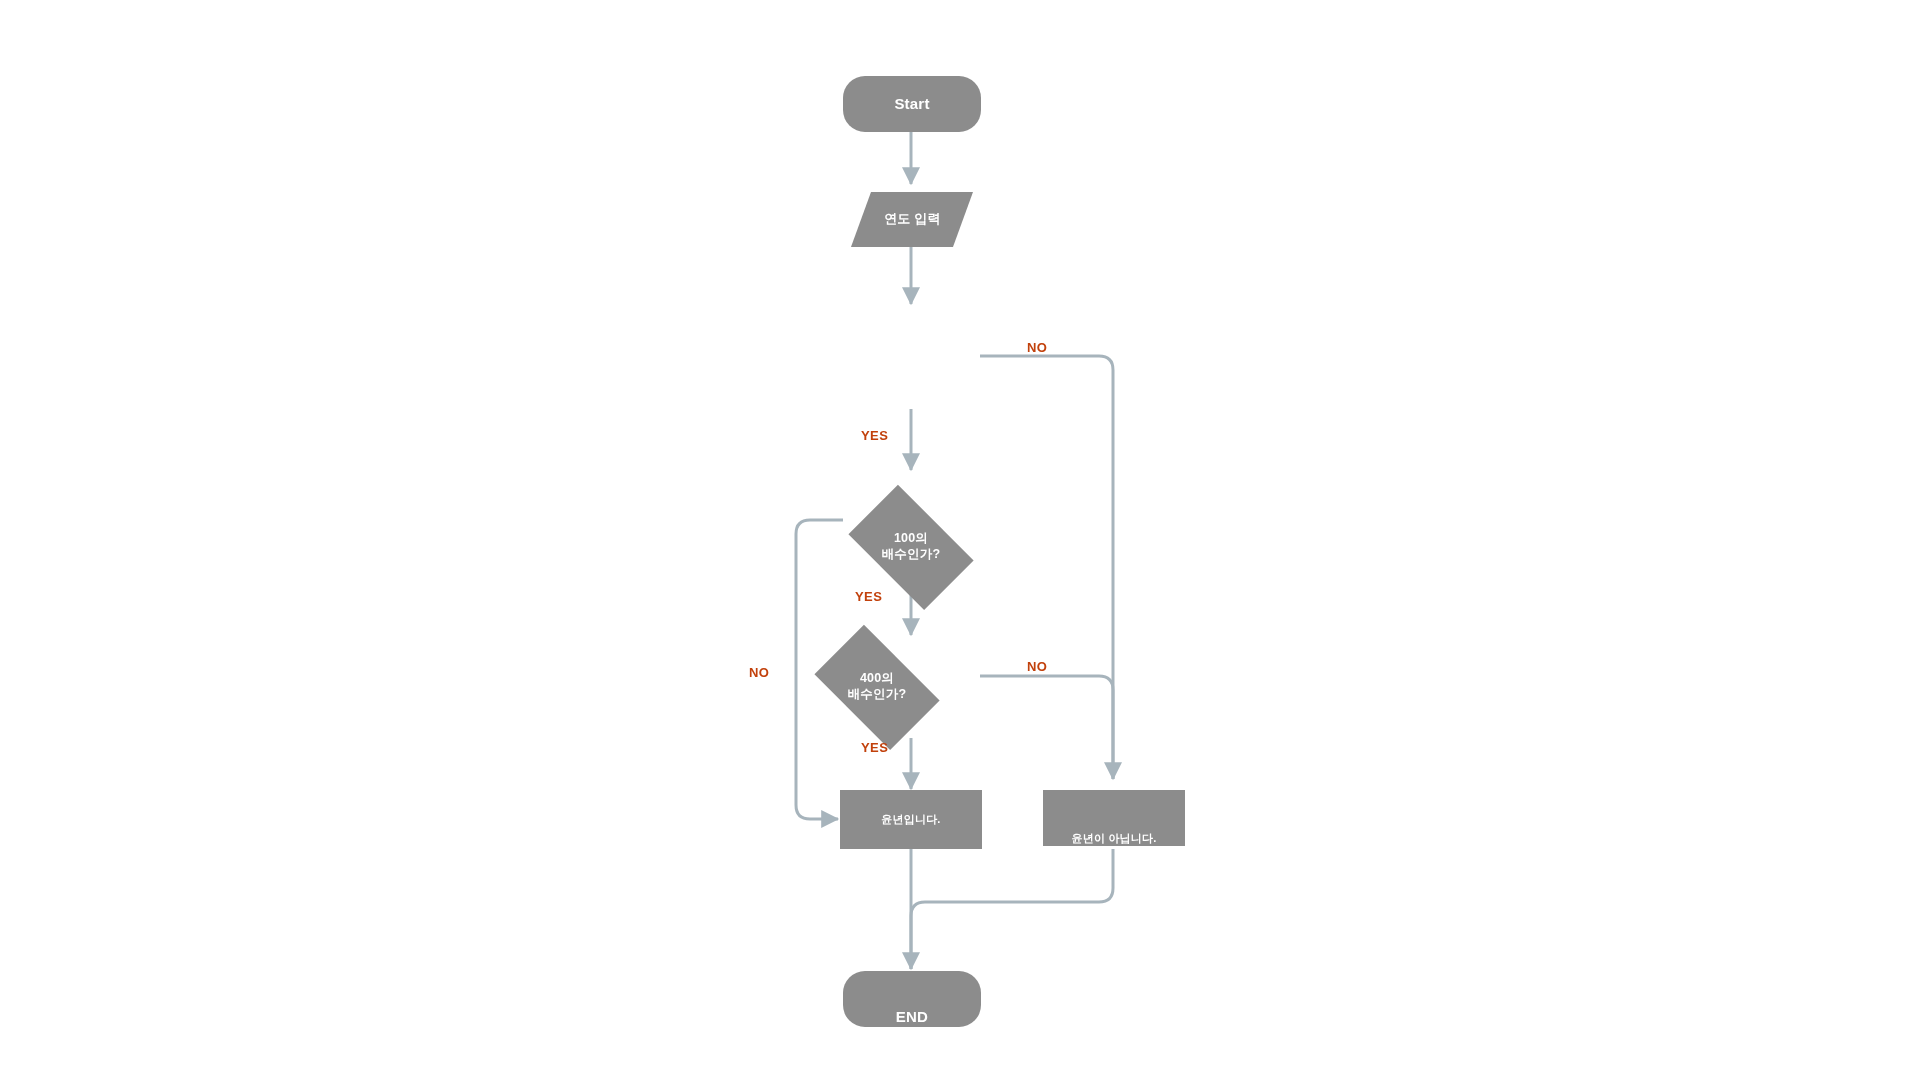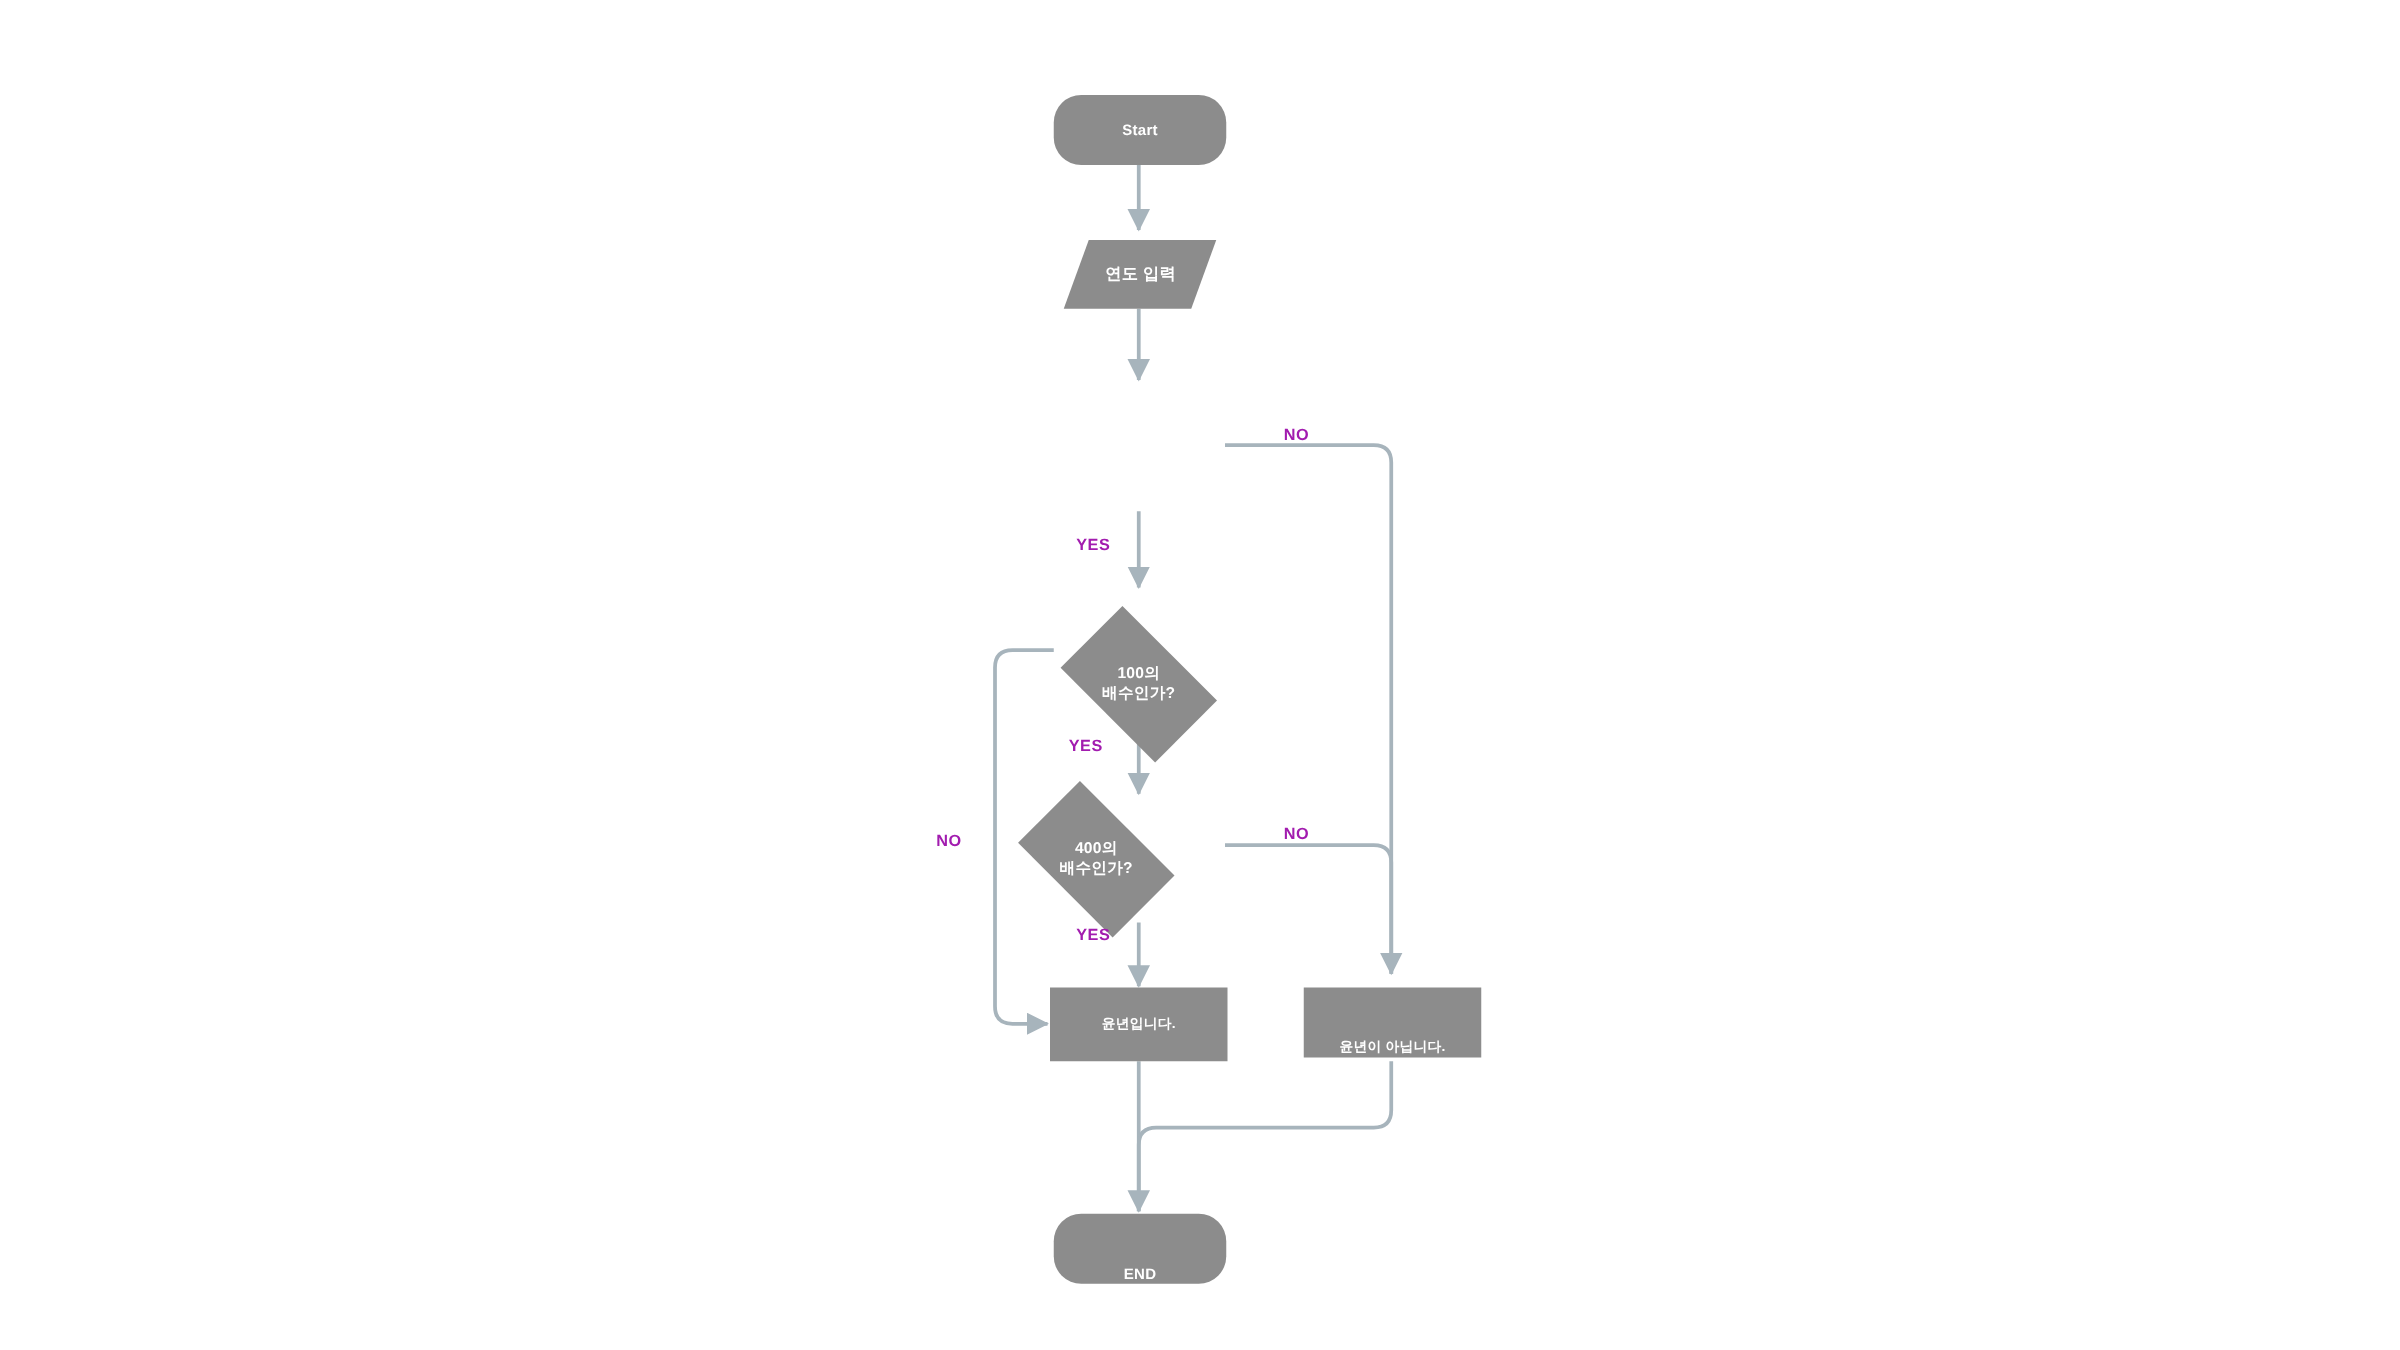--- a/index.html
+++ b/index.html
@@ -43,21 +43,21 @@
     color: #ffffff;
     font-weight: bold;
     text-align: center;
     line-height: 1.25;
     letter-spacing: 0.2px;
   }
 
   .node-terminator {
     background: #8c8c8c;
     border-radius: 22px;
-    font-size: 12px;
+    font-size: 15px;
   }
 
   .node-io {
     background: #8c8c8c;
     font-size: 13px;
     transform: skewX(-20deg);
   }
   .node-io .node-label {
     transform: skewX(20deg);
     display: block;
@@ -85,21 +85,21 @@
     position: relative;
     z-index: 1;
     font-size: 12.5px;
     white-space: pre-line;
   }
 
   
   .edge-label {
     position: absolute;
     z-index: 3;
-    color: #a21caf;
+    color: #c2410c;
     font-size: 13px;
     font-weight: bold;
     letter-spacing: 0.4px;
     white-space: nowrap;
   }
 </style>
 </head>
 <body>
 
 <div id="flow-canvas">

